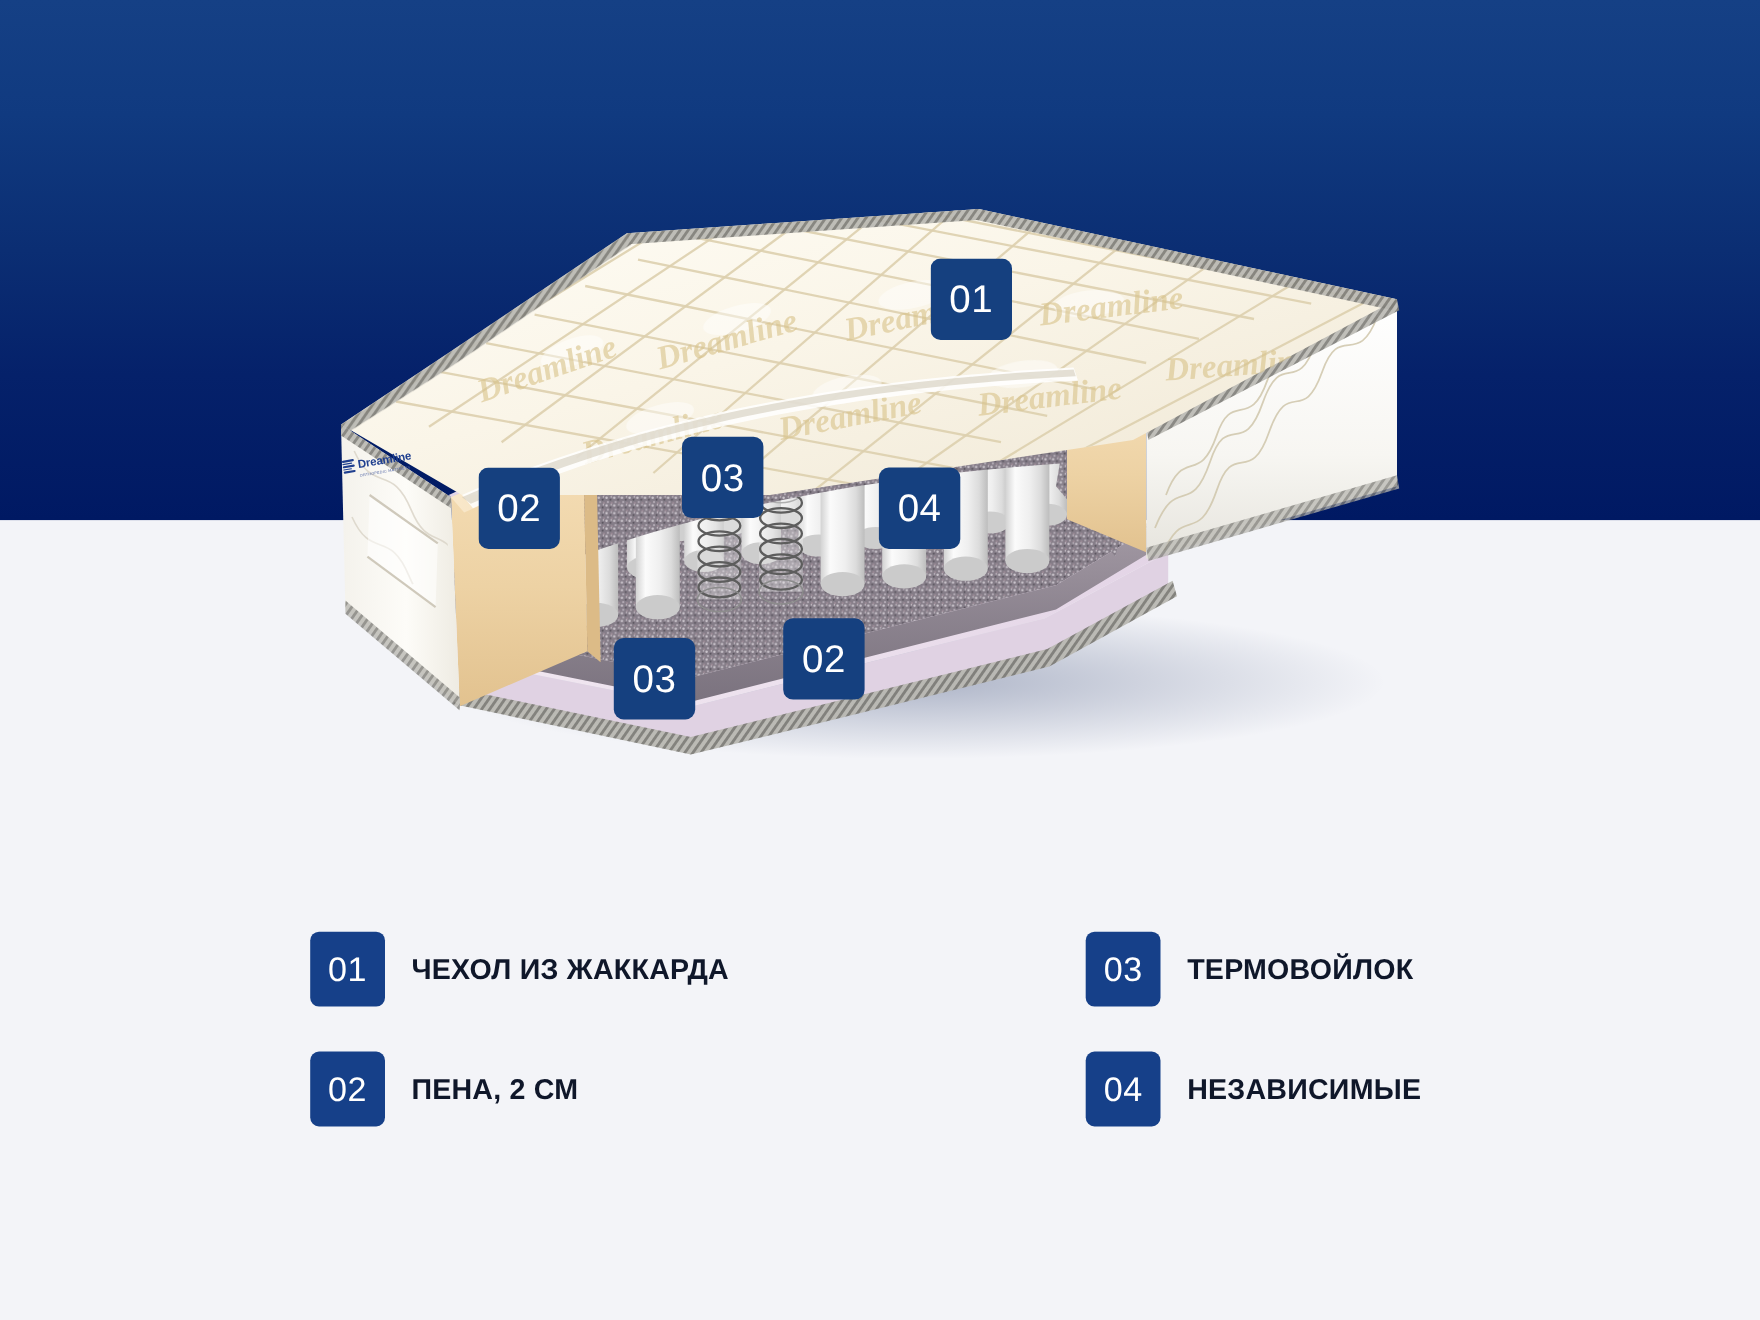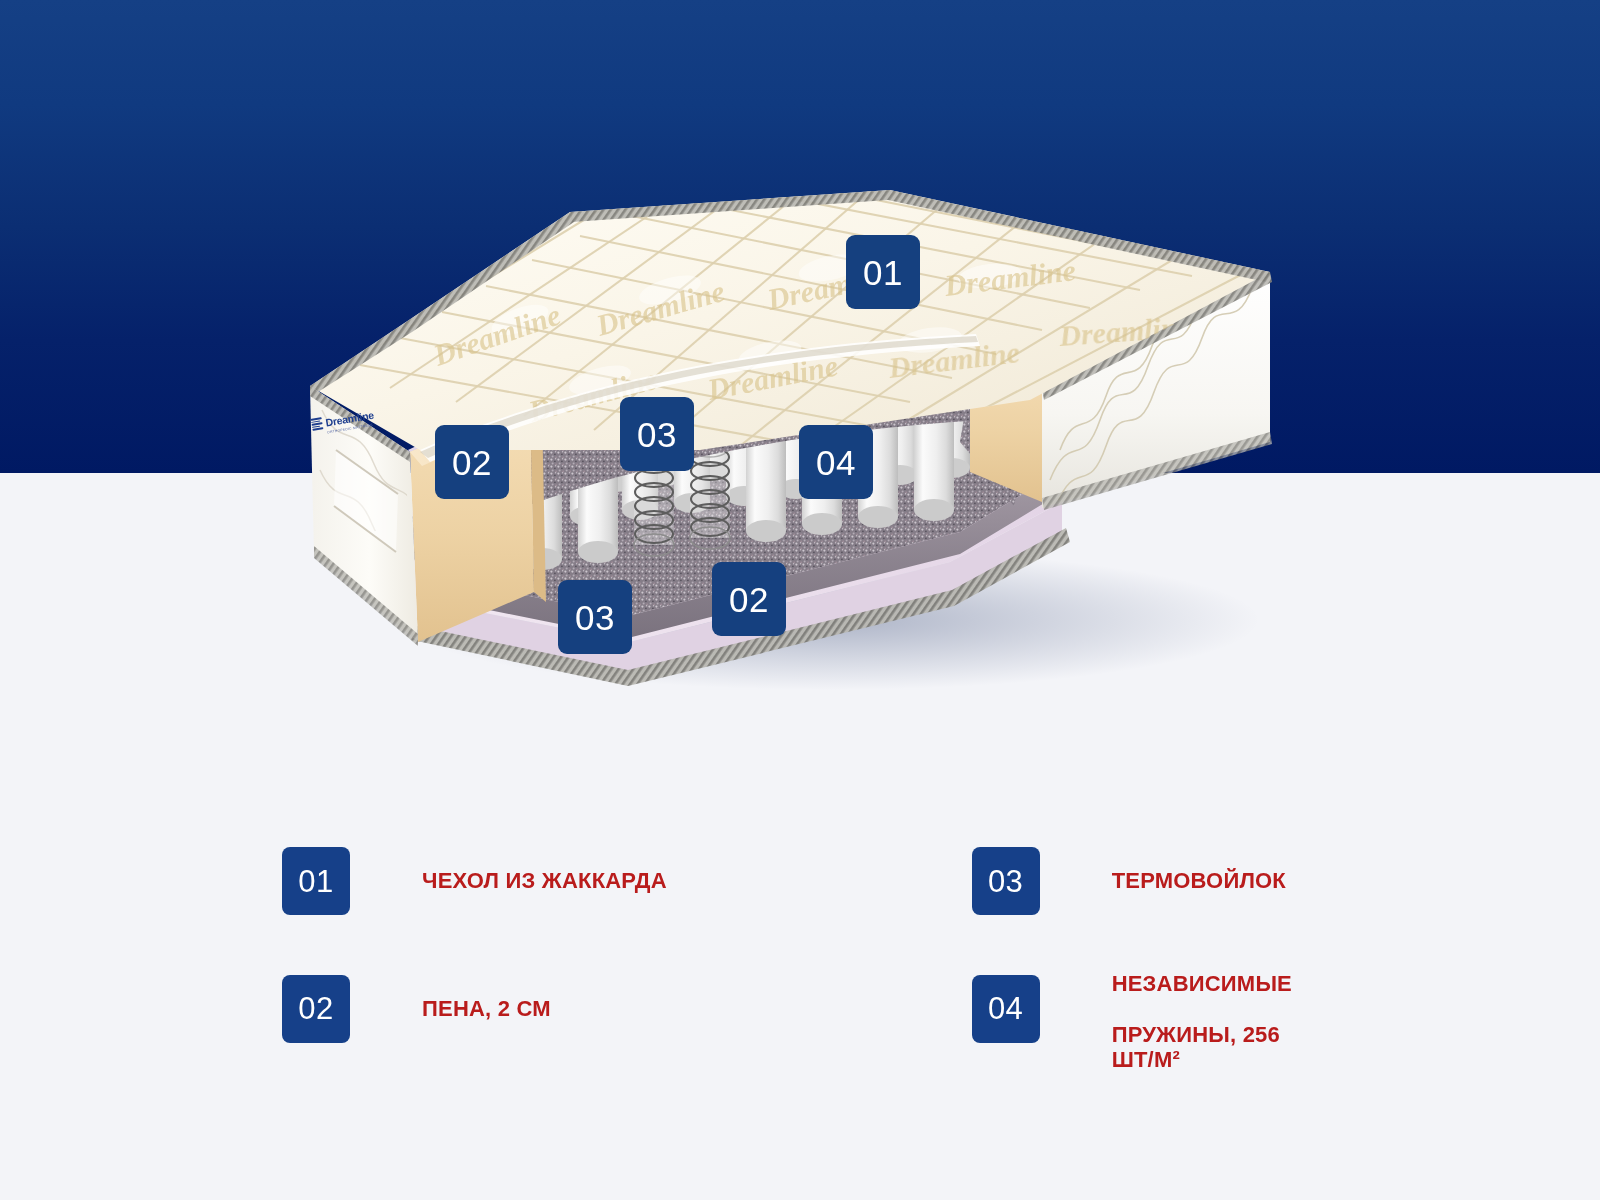--- a/index.html
+++ b/index.html
@@ -86,28 +86,27 @@
     flex:0 0 auto;
     width:68px; height:68px;
     border-radius:8px;
     background:#164089;
     color:#fff;
     display:flex; align-items:center; justify-content:center;
     font-size:31px; font-weight:500; line-height:1;
     letter-spacing:.5px;
   }
   .legend-label {
-    font-size:22px;
+    font-size:26px;
     font-weight:700;
-    color:#b91c1c;
+    color:#0f172a;
     letter-spacing:0.2px;
     line-height:1.16;
     text-transform:uppercase;
     white-space:pre-line;
-    margin-left:48px;
   }
 </style>
 </head>
 <body>
 
 <div id="hero-band"></div>
 <div id="page-bg"></div>
 
 <div id="mattress-stage">
 
@@ -498,17 +497,16 @@
 
   <div class="legend-item">
     <div class="legend-badge">02</div>
     <div class="legend-label">ПЕНА, 2 СМ</div>
   </div>
 
   <div class="legend-item col2">
     <div class="legend-badge">04</div>
     <div class="legend-label">
       <span>НЕЗАВИСИМЫЕ</span><br>
-      <span>ПРУЖИНЫ, 256 ШТ/М²</span>
     </div>
   </div>
 
 </div>
 
 </body></html>

